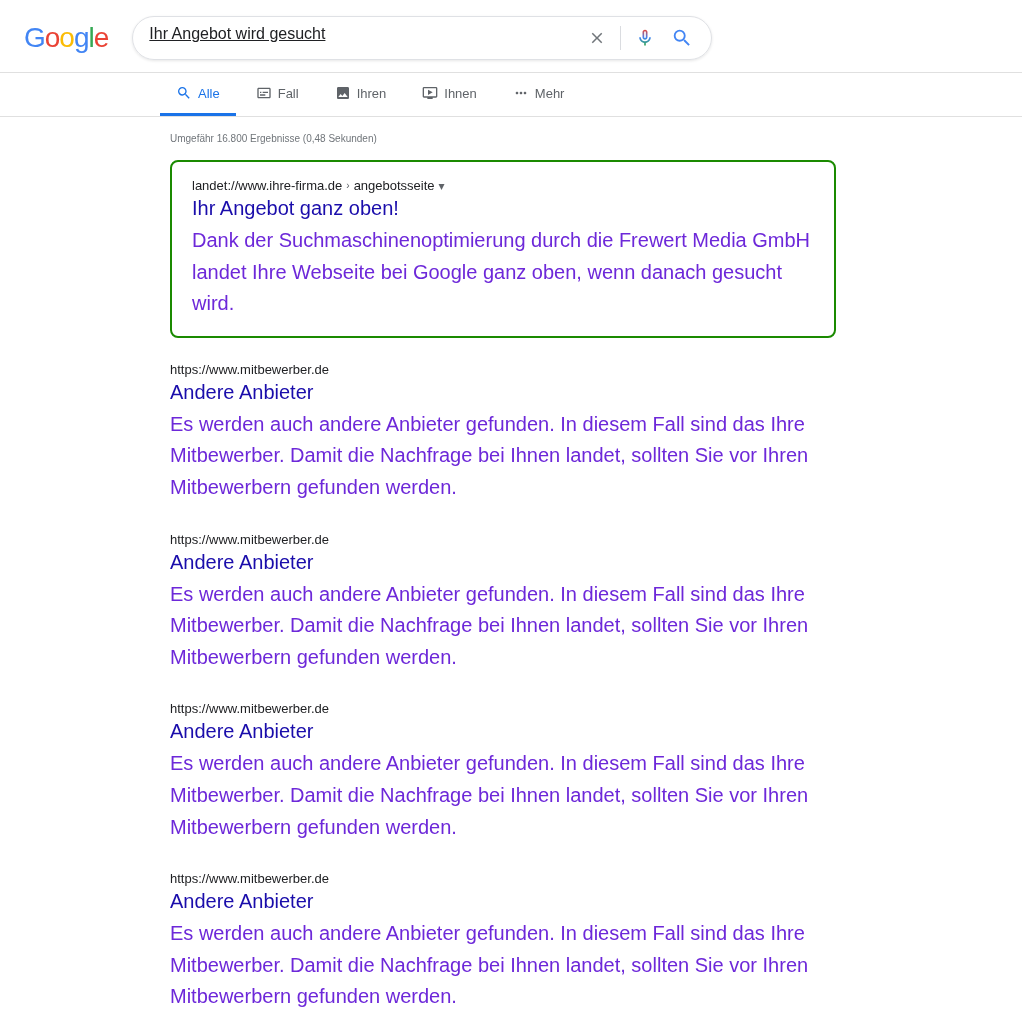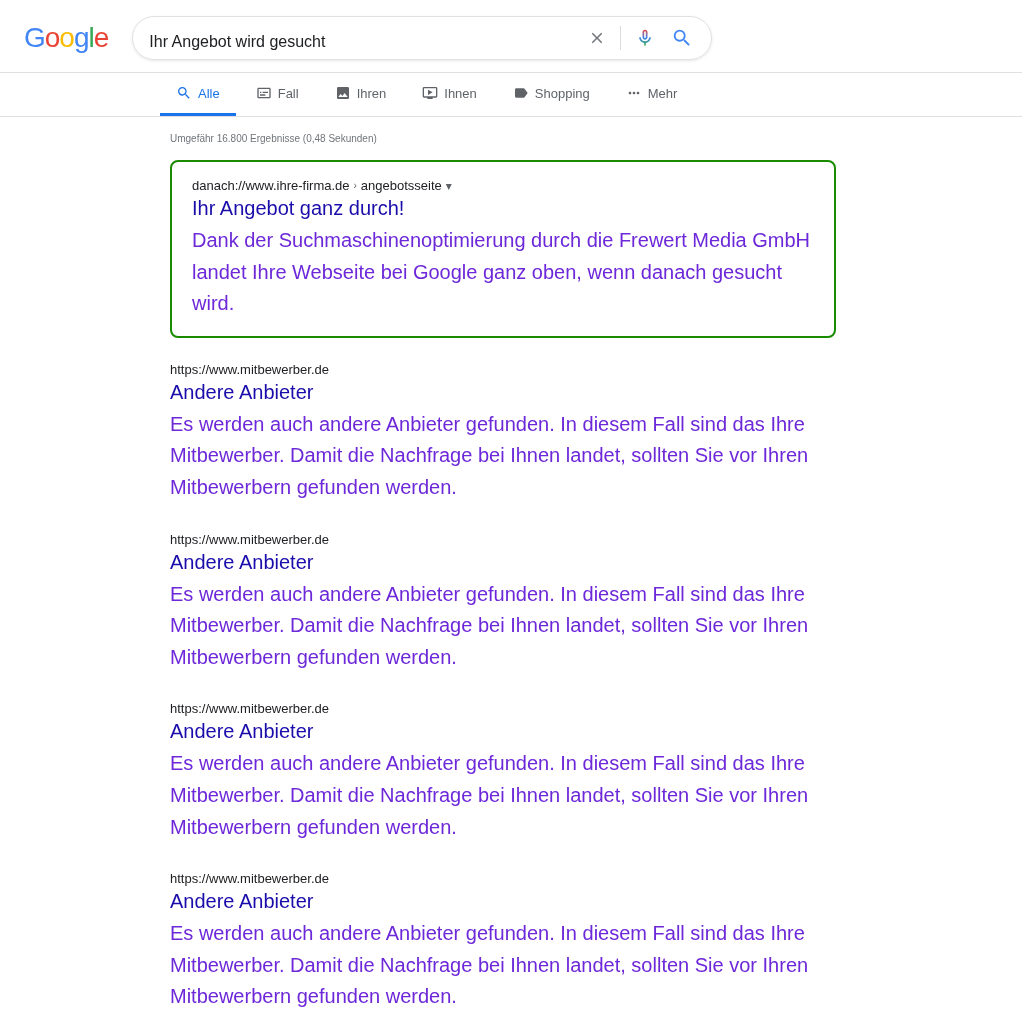--- a/index.html
+++ b/index.html
@@ -28,28 +28,29 @@
       flex-shrink: 0;
       margin-right: 8px;
     }
     .g-blue { color: #4285F4; }
     .g-red { color: #EA4335; }
     .g-yellow { color: #FBBC05; }
     .g-green { color: #34A853; }
 
     .search-bar {
       display: flex;
-      align-items: flex-end;
+      align-items: flex-start;
       border: 1px solid #dfe1e5;
       border-radius: 24px;
       padding: 8px 16px;
       flex: 1;
       max-width: 580px;
       box-shadow: 0 1px 3px rgba(0,0,0,0.1);
       gap: 8px;
+      text-decoration: underline;
     }
     .search-input {
       flex: 1;
       border: none;
       outline: none;
       font-size: 16px;
       color: #202124;
       background: transparent;
     }
     .search-bar-icons {
@@ -244,46 +245,38 @@
     <span class="nav-tab-icon">
       <svg width="16" height="16" viewBox="0 0 24 24" fill="#5f6368">
         <path d="M21 3H3c-1.11 0-2 .89-2 2v12c0 1.1.89 2 2 2h5v2h8v-2h5c1.1 0 1.99-.9 1.99-2L23 5c0-1.11-.9-2-2-2zm0 14H3V5h18v12zm-5-6l-7 4V7z"></path>
       </svg>
     </span>
     <span>Ihnen</span>
   </a>
   <a class="nav-tab">
     <span class="nav-tab-icon">
       <svg width="16" height="16" viewBox="0 0 24 24" fill="#5f6368">
-        <path d="M17.63 5.84C17.27 5.33 16.67 5 16 5L5 5.01C3.9 5.01 3 5.9 3 7v10c0 1.1.9 1.99 2 1.99L16 19c.67 0 1.27-.33 1.63-.84L22 12l-4.37-6.16z"></path>
-      </svg>
-    </span>
-    <span>Shopping</span>
-  </a>
-  <a class="nav-tab">
-    <span class="nav-tab-icon">
-      <svg width="16" height="16" viewBox="0 0 24 24" fill="#5f6368">
         <path d="M6 10c-1.1 0-2 .9-2 2s.9 2 2 2 2-.9 2-2-.9-2-2-2zm12 0c-1.1 0-2 .9-2 2s.9 2 2 2 2-.9 2-2-.9-2-2-2zm-6 0c-1.1 0-2 .9-2 2s.9 2 2 2 2-.9 2-2-.9-2-2-2z"></path>
       </svg>
     </span>
     <span>Mehr</span>
   </a>
 </div>
 
 <div class="results-area">
   <div class="results-stats">Umgefähr 16.800 Ergebnisse (0,48 Sekunden)</div>
 
   <div class="featured-result">
     <div class="result-url">
-      <span>danach://www.ihre-firma.de</span>
+      <span>landet://www.ihre-firma.de</span>
       <span class="arrow">›</span>
       <span>angebotsseite</span>
       <span style="color:#5f6368;font-size:12px;cursor:pointer;">▾</span>
     </div>
-    <a class="result-title">Ihr Angebot ganz durch!</a>
+    <a class="result-title">Ihr Angebot ganz oben!</a>
     <div class="result-description">Dank der Suchmaschinenoptimierung durch die Frewert Media GmbH landet Ihre Webseite bei Google ganz oben, wenn danach gesucht wird.</div>
   </div>
 
   <div class="result-item">
     <div class="result-url">https://www.mitbewerber.de</div>
     <a class="result-title">Andere Anbieter</a>
     <div class="result-description">Es werden auch andere Anbieter gefunden. In diesem Fall sind das Ihre Mitbewerber. Damit die Nachfrage bei Ihnen landet, sollten Sie vor Ihren Mitbewerbern gefunden werden.</div>
   </div>
 
   <div class="result-item">

